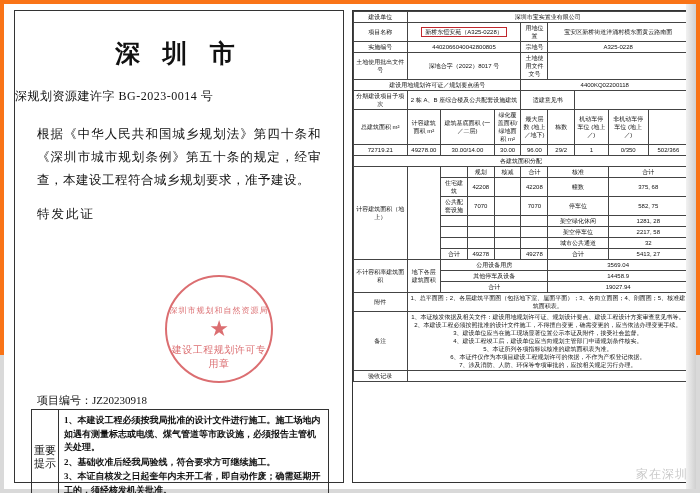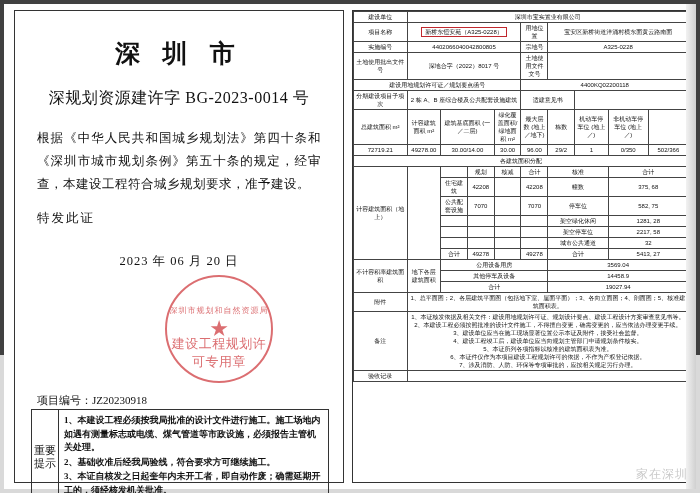--- a/index.html
+++ b/index.html
@@ -5,21 +5,21 @@
   html,body{margin:0;padding:0;}
   body{
     width:700px;height:493px;
     background:#d9d9d9;
     font-family:"Liberation Serif", serif;
     overflow:hidden;
   }
   .page{
     position:relative;
     width:700px;height:355px;
-    background:#404040;
+    background:#f97316;
     box-sizing:border-box;
   }
   .sheet{
     position:absolute;
     top:4px;left:4px;
     width:692px;height:485px;
     background:#fefefe;
     box-sizing:border-box;
   }
   
@@ -32,21 +32,21 @@
   .left-inner{position:relative;width:100%;height:100%;}
   .city{
     text-align:center;font-size:25px;font-weight:bold;letter-spacing:8px;
     margin-top:26px;color:#111;
   }
   .doc-title{
     text-align:center;font-size:24px;font-weight:bold;letter-spacing:3px;
     margin-top:14px;color:#111;
   }
   .docno{
-    text-align:center;font-size:16px;margin-top:18px;color:#111;letter-spacing:.5px;
+    font-size:12px;margin-top:18px;color:#111;letter-spacing:.5px;
   }
   .body-text{
     margin:18px 22px 0 22px;font-size:12.5px;line-height:23px;color:#111;
     text-align:justify;letter-spacing:.5px;
   }
   .zfc{margin:14px 0 0 22px;font-size:12.5px;letter-spacing:2px;color:#111;}
   .date{
     text-align:center;font-size:12.5px;margin-top:26px;color:#111;letter-spacing:1px;
     position:relative;
   }
@@ -59,21 +59,21 @@
   .seal .star{
     position:absolute;left:50%;top:50%;transform:translate(-50%,-50%);
     color:#d2464a;font-size:22px;line-height:22px;
   }
   .seal .seal-top{
     position:absolute;left:0;top:12px;width:100%;text-align:center;
     font-size:8px;color:#d2464a;letter-spacing:1px;margin-top:16px;
   }
   .seal .seal-bottom{
     position:absolute;left:0;bottom:10px;width:100%;text-align:center;
-    font-size:13px;color:#d2464a;letter-spacing:.5px;
+    font-size:10px;color:#d2464a;letter-spacing:.5px;
   }
   .projno{
     position:absolute;left:22px;top:356px;font-size:11px;color:#111;
   }
   .notice{
     position:absolute;left:16px;top:372px;right:14px;height:96px;
     border:1px solid #333;display:flex;box-sizing:border-box;
   }
   .notice-label{
     width:26px;border-right:1px solid #333;
@@ -120,21 +120,20 @@
 
 <div class="page">
   <div class="sheet">
 
     <div class="left">
       <div class="left-inner">
         <div class="city">深 圳 市</div>
         <div class="docno">深规划资源建许字 BG-2023-0014 号</div>
         <div class="body-text">根据《中华人民共和国城乡规划法》第四十条和《深圳市城市规划条例》第五十条的规定，经审查，本建设工程符合城乡规划要求，准予建设。</div>
         <div class="zfc">特发此证</div>
-        <div class="date">2023 年 06 月 20 日</div>
 
         <div class="seal">
           <div class="seal-top">深圳市规划和自然资源局</div>
           <div class="star">★</div>
           <div class="seal-bottom">建设工程规划许可专用章</div>
         </div>
 
         <div class="projno">
           <span>项目编号：</span><span>JZ20230918</span>
         </div>

